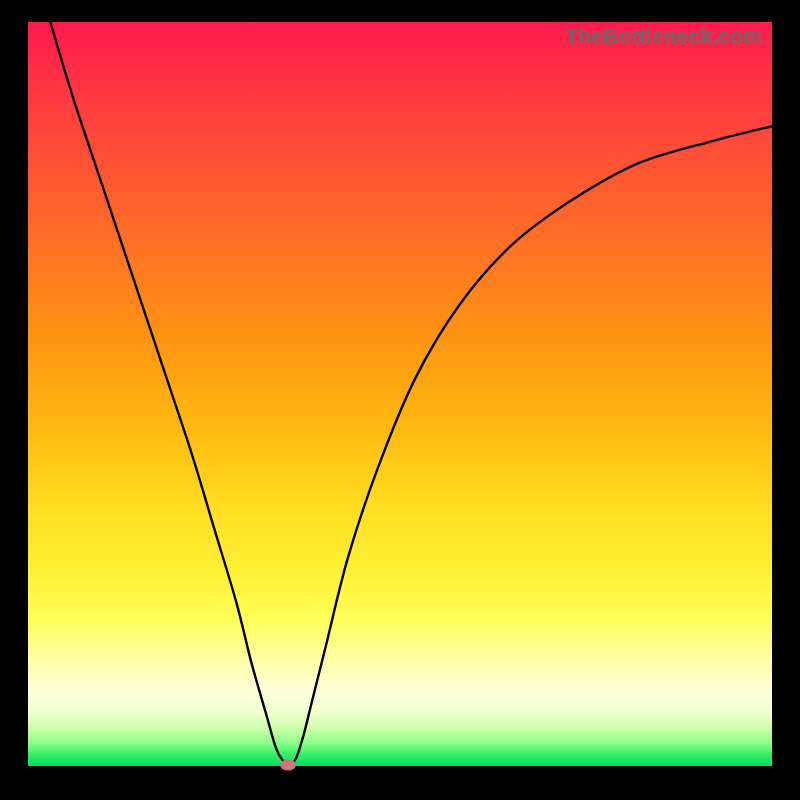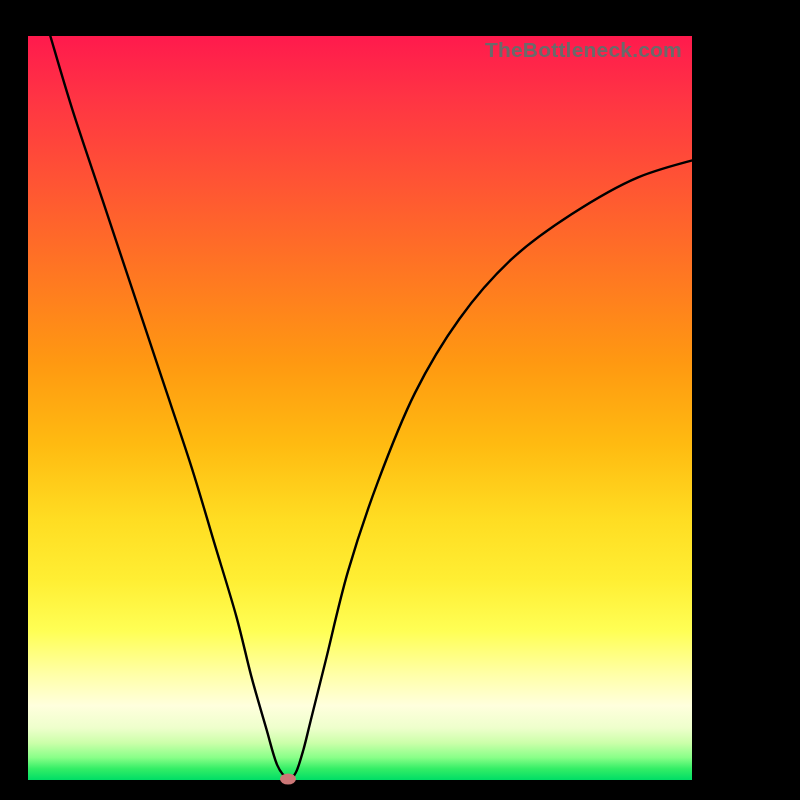--- a/index.html
+++ b/index.html
@@ -6,22 +6,22 @@
   html, body { width: 800px; height: 800px; overflow: hidden; background: #000; }
   .outer {
     width: 800px;
     height: 800px;
     background: #000;
     position: relative;
   }
   .plot-area {
     position: absolute;
     left: 28px;
-    top: 36px;
-    width: 664px;
+    top: 22px;
+    width: 744px;
     height: 744px;
     background: linear-gradient(to bottom,
       #ff1a4d 0%,
       #ff3344 8%,
       #ff5533 20%,
       #ff7722 32%,
       #ff9911 44%,
       #ffbb11 55%,
       #ffdd22 65%,
       #ffee33 73%,

